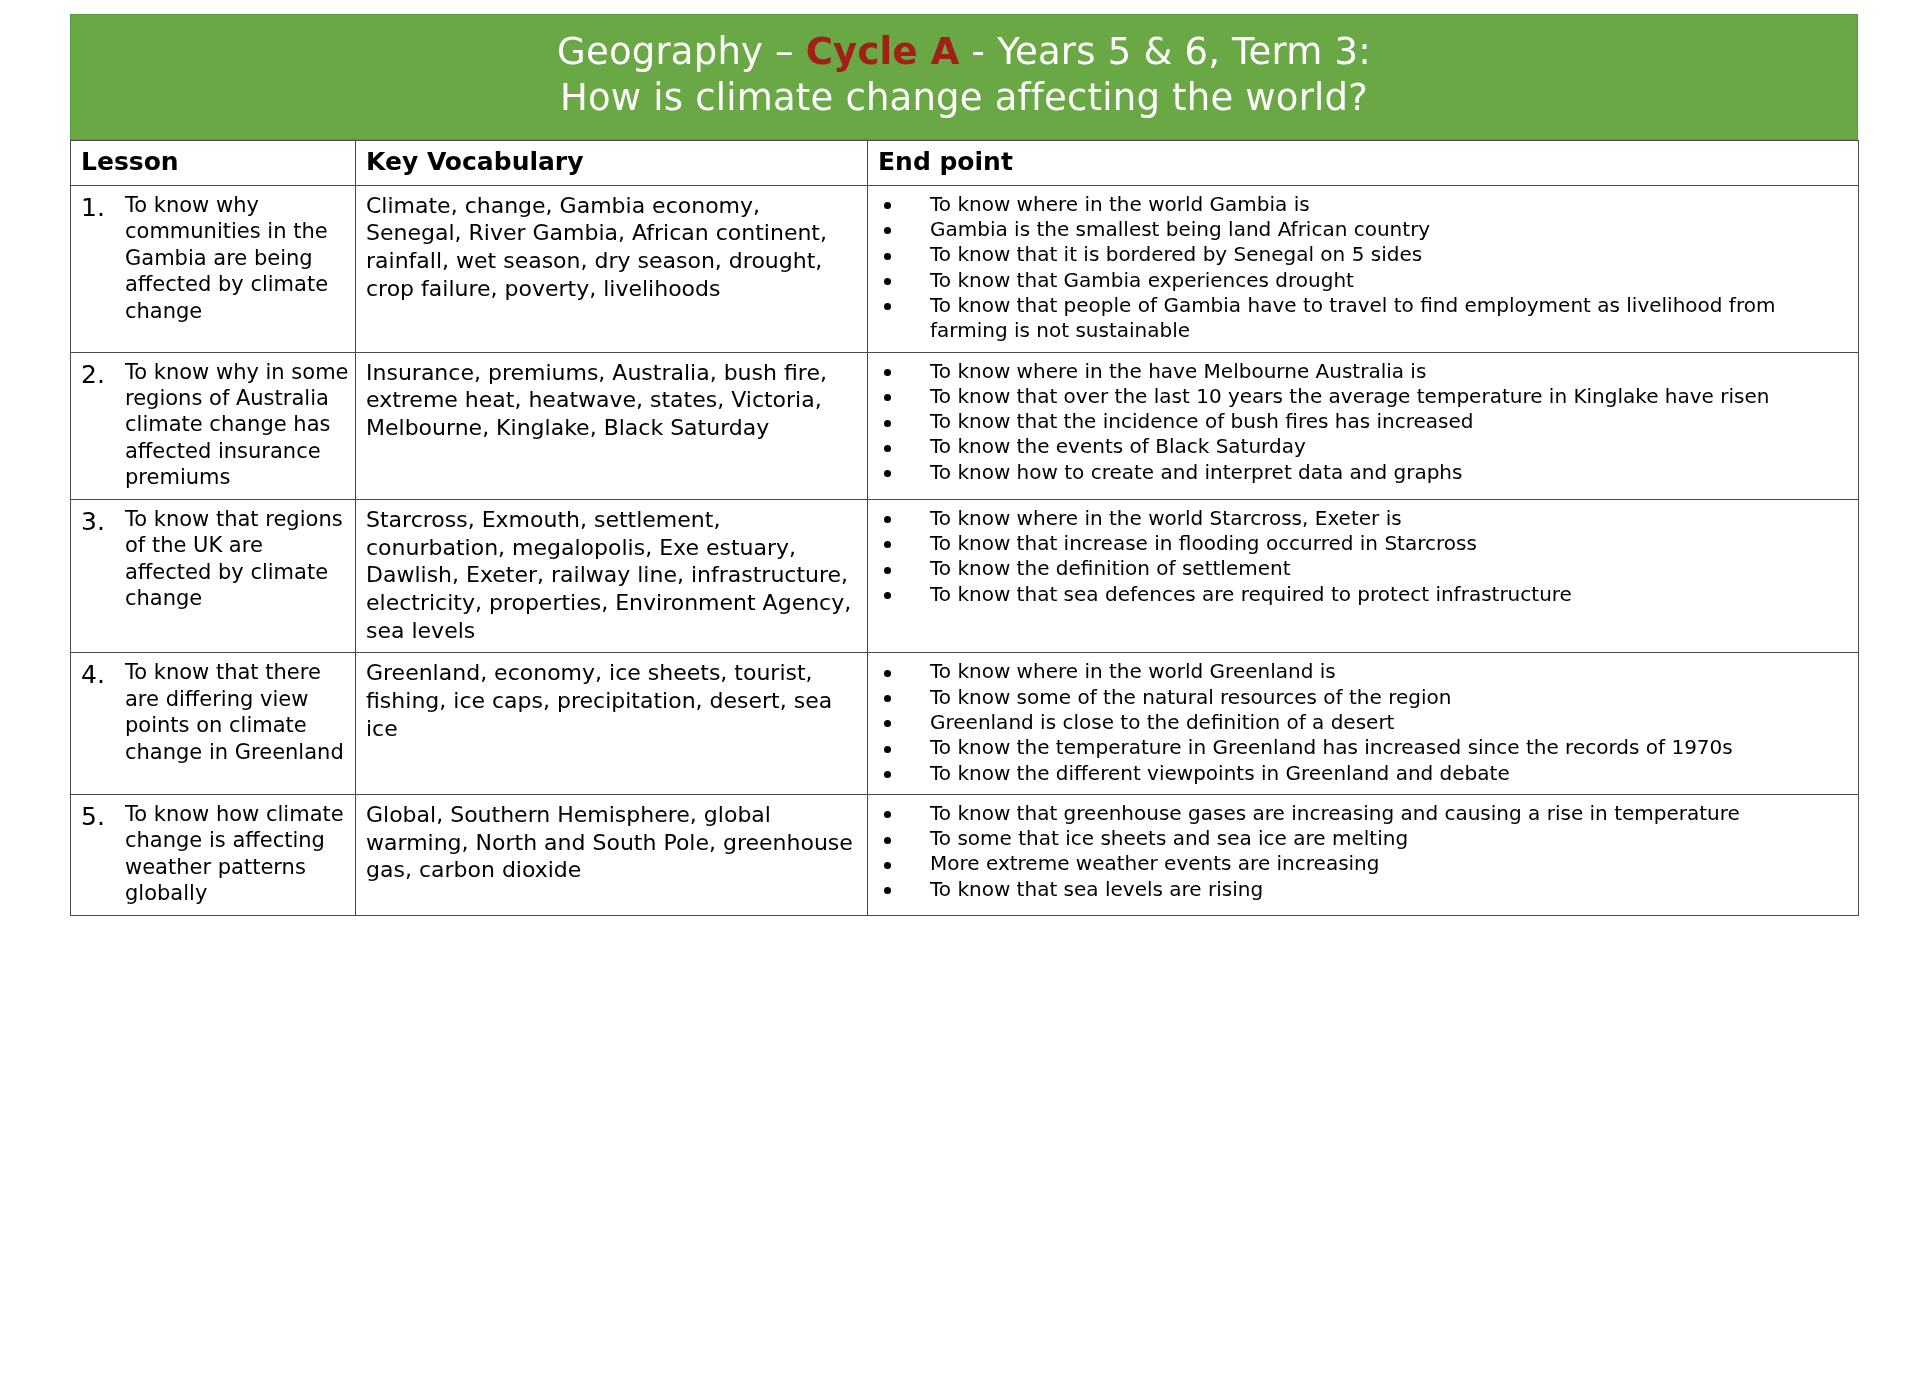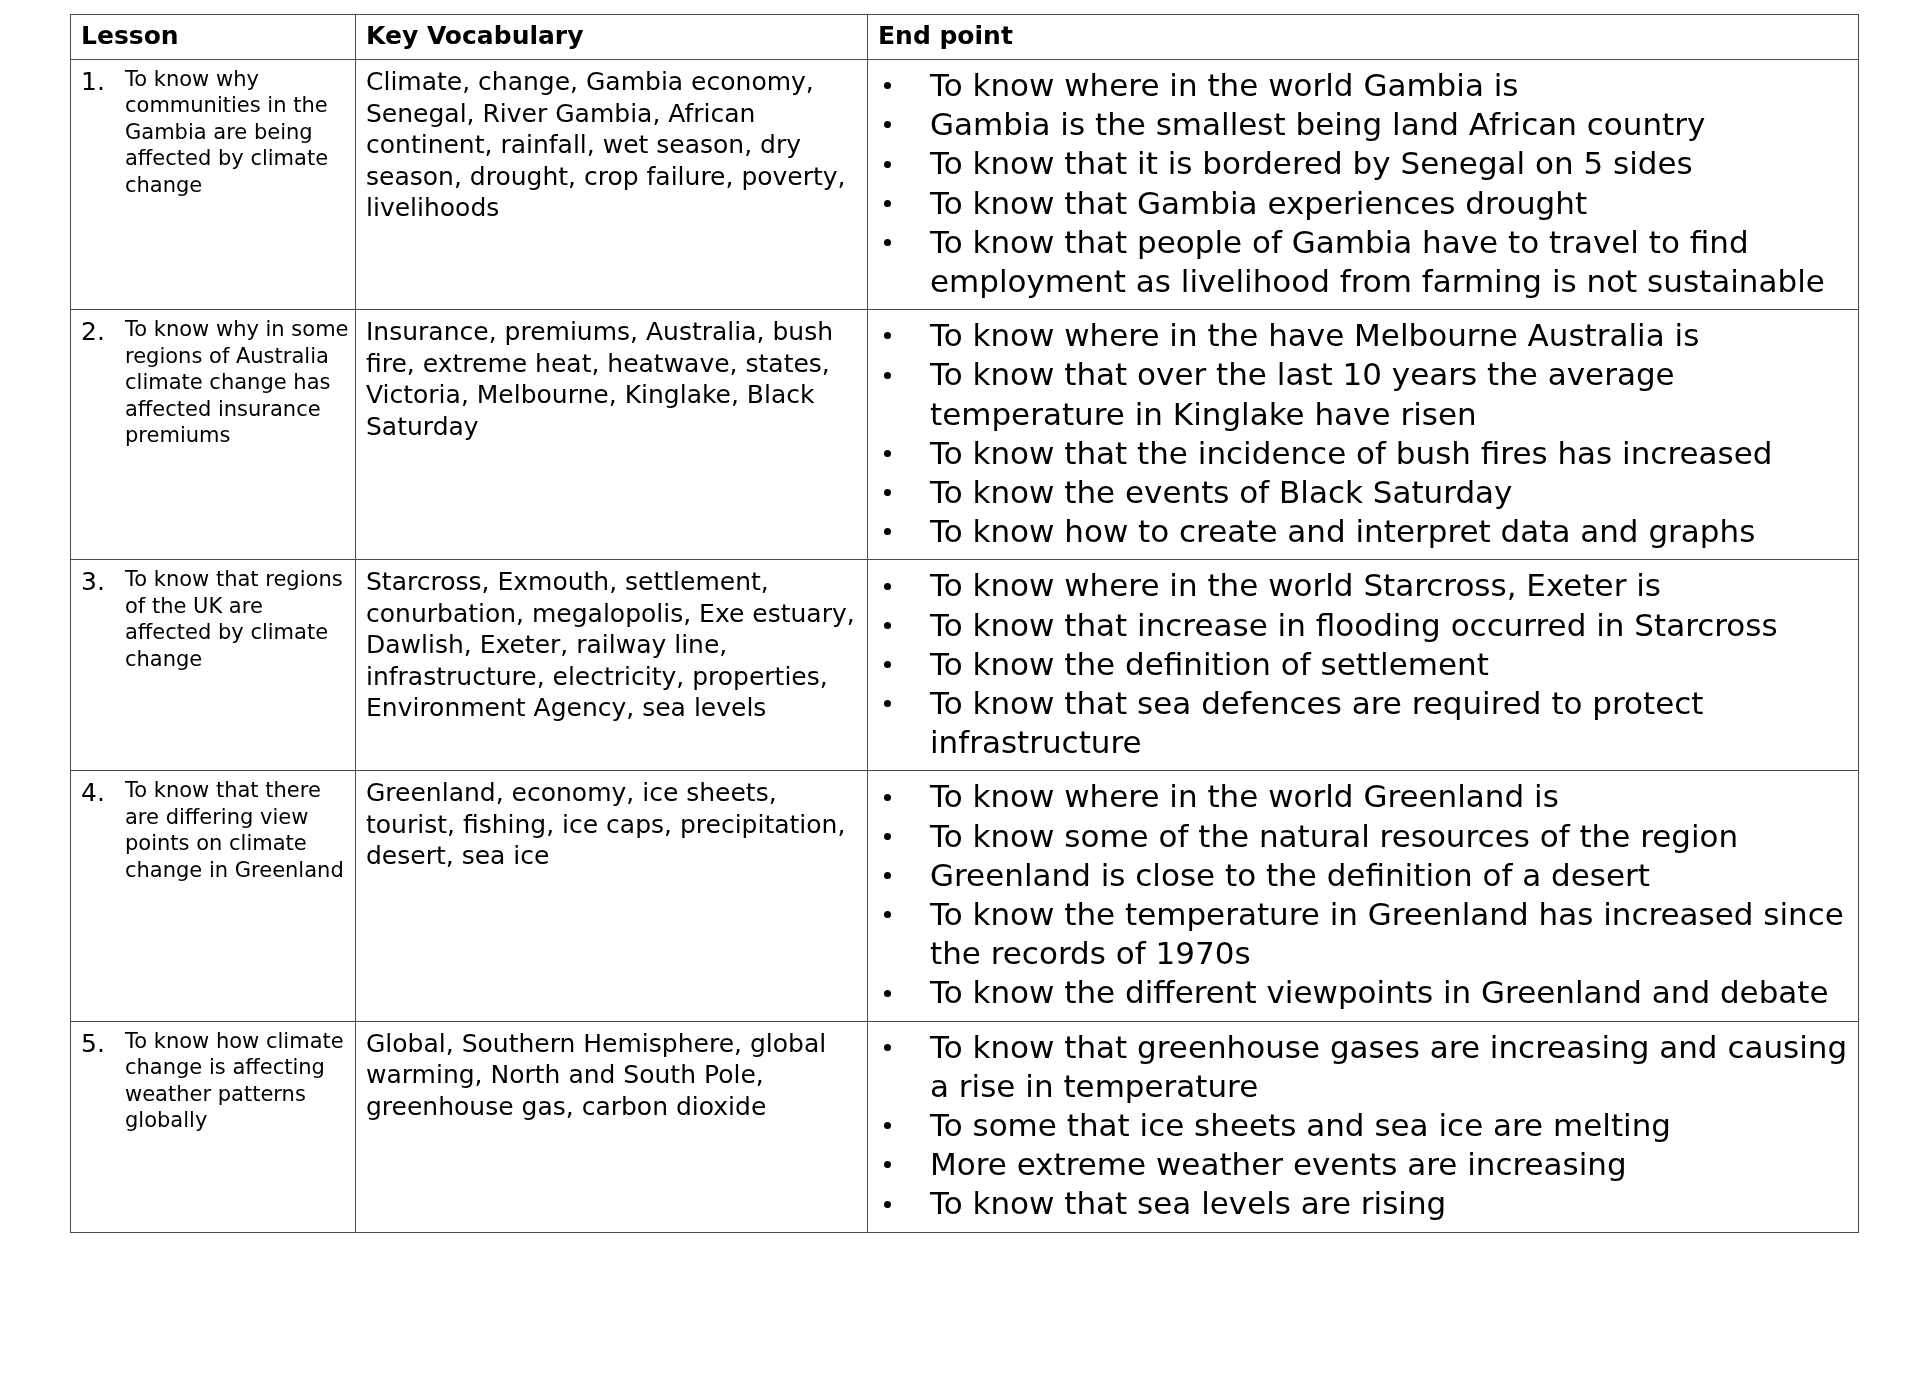--- a/index.html
+++ b/index.html
@@ -79,52 +79,58 @@
     width: 44px;
     font-size: 25px;
     line-height: 1.26;
   }
   .lesson-text {
     flex: 1 1 auto;
     font-size: 21px;
     line-height: 1.26;
   }
   .vocab-cell {
-    font-size: 25px;
+    font-size: 22px;
     line-height: 1.26;
     padding-left: 12px;
   }
   ul.endpoints {
     list-style: none;
     margin: 0;
     padding: 0;
   }
   ul.endpoints li {
     position: relative;
     padding-left: 52px;
-    font-size: 31px;
+    font-size: 20px;
     line-height: 1.265;
     margin: 0;
   }
   ul.endpoints li .dot {
     position: absolute;
     left: 6px;
     top: 0.52em;
     width: 7px;
     height: 7px;
     border-radius: 50%;
     background: #000000;
   }
   .end-cell { padding-left: 6px; padding-top: 6px; }
 </style>
 </head>
 <body>
 
 <div class="page">
 
+  <div class="banner">
+    <div class="banner-line">
+      <span>Geography – </span><span class="accent">Cycle A</span><span> - Years 5 &amp; 6, Term 3:</span>
+    </div>
+    <div class="banner-line">How is climate change affecting the world?</div>
+  </div>
 
   <table class="curriculum">
     <colgroup>
       <col class="c-lesson">
       <col class="c-vocab">
       <col class="c-end">
     </colgroup>
     <thead>
       <tr>
         <th class="head">Lesson</th>

